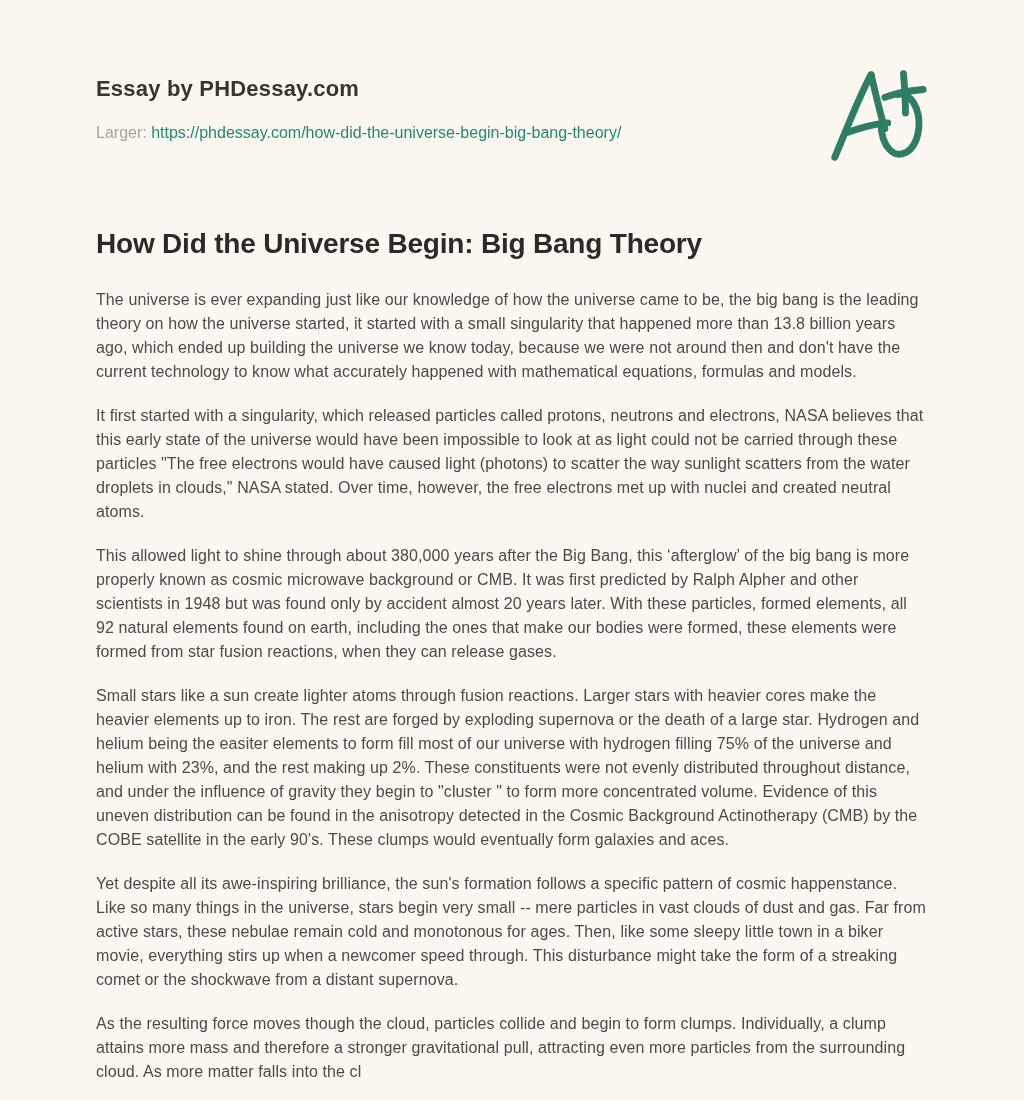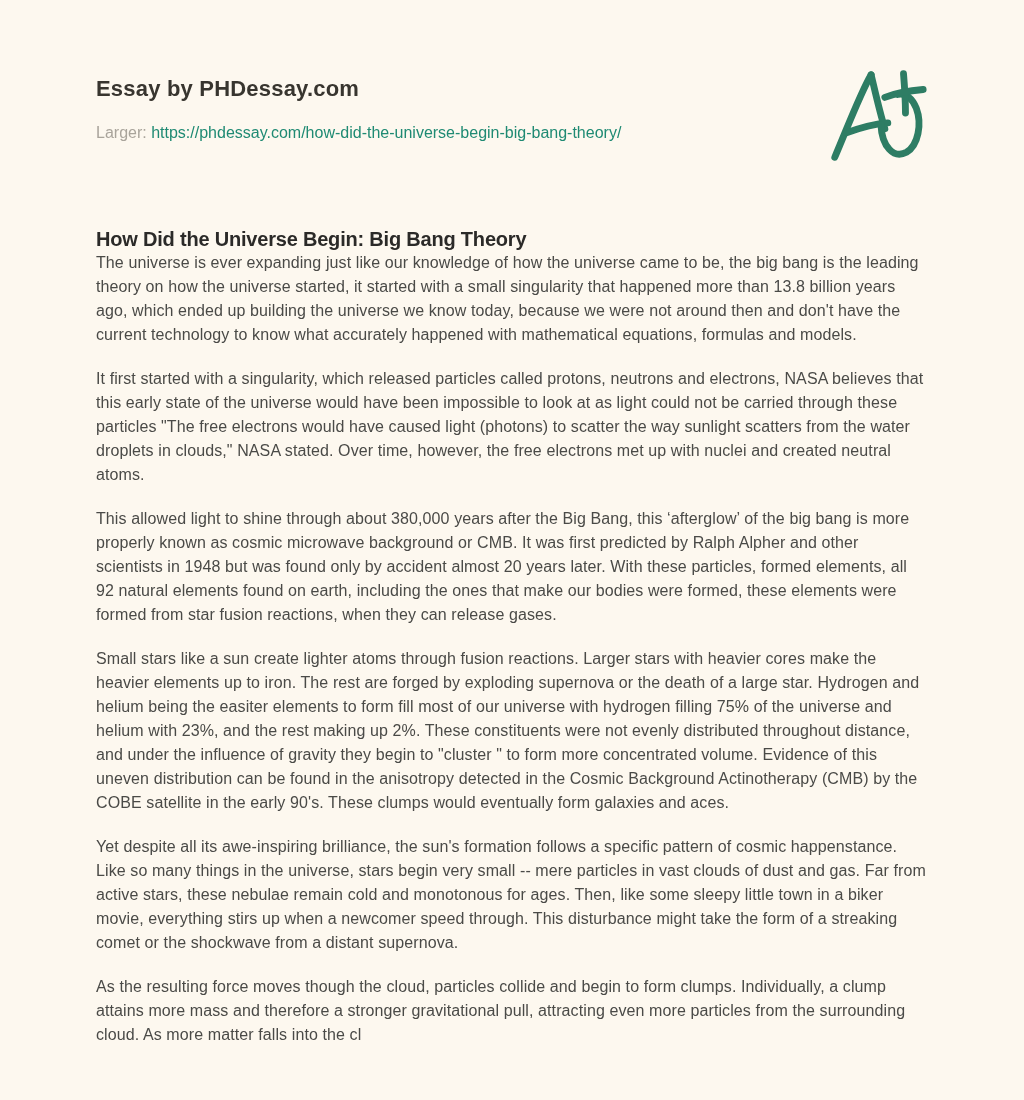--- a/index.html
+++ b/index.html
@@ -39,26 +39,27 @@
   }
   .logo {
     position: absolute;
     top: 62px;
     right: 92px;
     width: 110px;
     height: 108px;
   }
   .essay-title {
     margin-top: 86px;
-    font-size: 20px;
+    font-size: 28px;
     font-weight: 700;
     color: #2b2a28;
     letter-spacing: -0.2px;
   }
   .essay-body {
+    margin-top: 28px;
   }
   .essay-body p {
     font-size: 16px;
     line-height: 24px;
     color: #4a4a47;
     margin-bottom: 20px;
     letter-spacing: 0.1px;
   }
 </style>
 </head>

